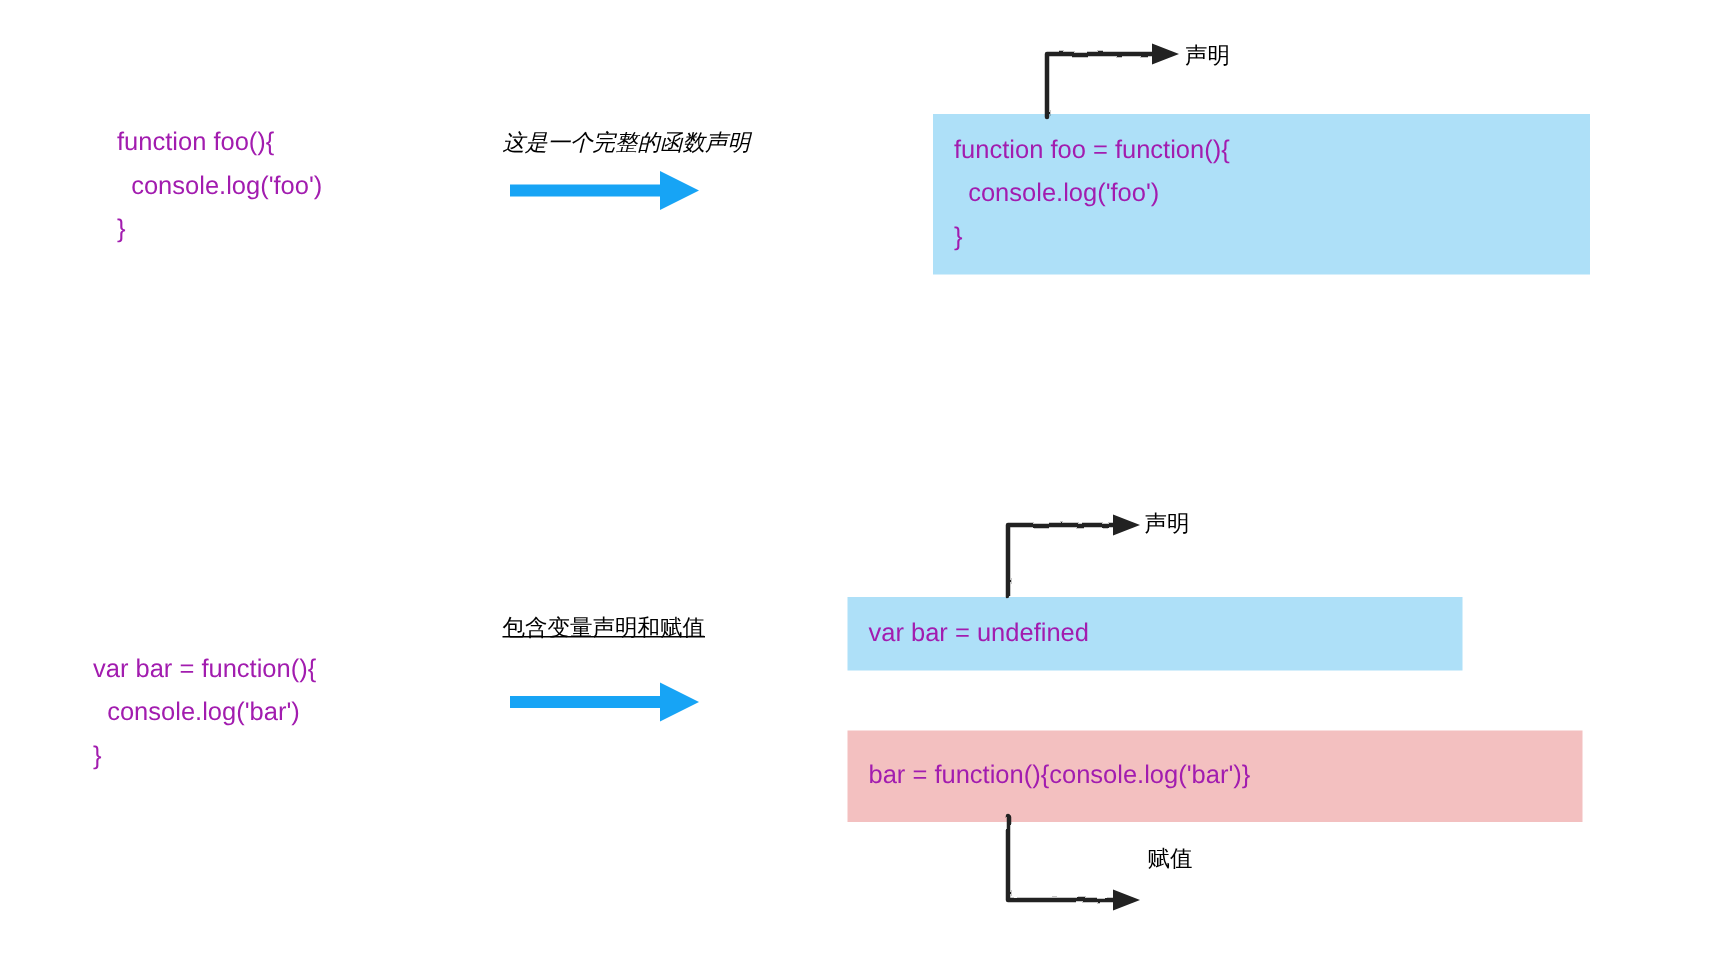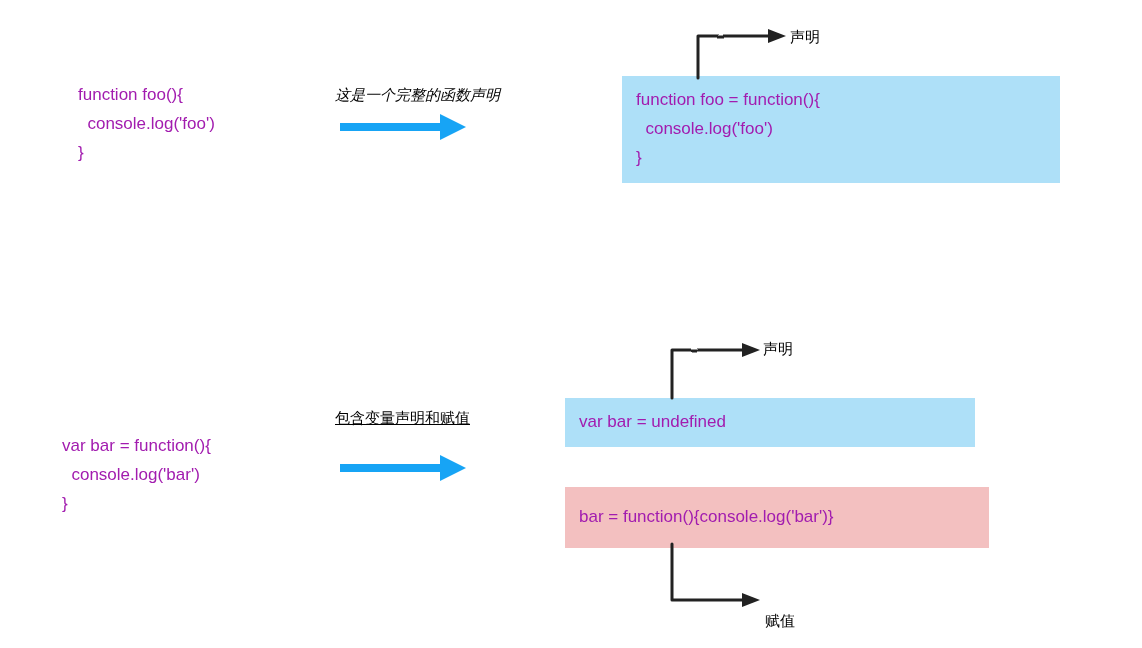--- a/index.html
+++ b/index.html
@@ -35,25 +35,25 @@
   }
 
   
   #left1  { position:absolute; left:78px;  top:81px;  width:230px; }
   #anno1  { position:absolute; left:335px; top:86px;font-style:italic;  }
   #right1 { position:absolute; left:582px; top:76px;  width:438px;margin-left:40px; }
 
   #left2  { position:absolute; left:62px;  top:432px; width:260px; }
   #anno2  { position:absolute; left:335px; top:409px;text-decoration:underline; }
   #right2 { position:absolute; left:565px; top:398px; width:410px; }
-  #right3 { position:absolute; left:565px; top:487px; width:424px; }
+  #right3 { position:absolute; left:565px; top:487px; width:490px; }
 
   #lbl-decl1  { position:absolute; left:790px; top:28px;  }
   #lbl-decl2  { position:absolute; left:763px; top:340px; }
-  #lbl-assign { position:absolute; left:765px; top:612px; }
+  #lbl-assign { position:absolute; left:765px; top:563px; }
 
   
   .blue-arrow {
     position: absolute;
     height: 14px;
   }
   .blue-arrow .shaft {
     position:absolute;
     left:0; top:3px; height:8px;
     background:#17a4f5;

